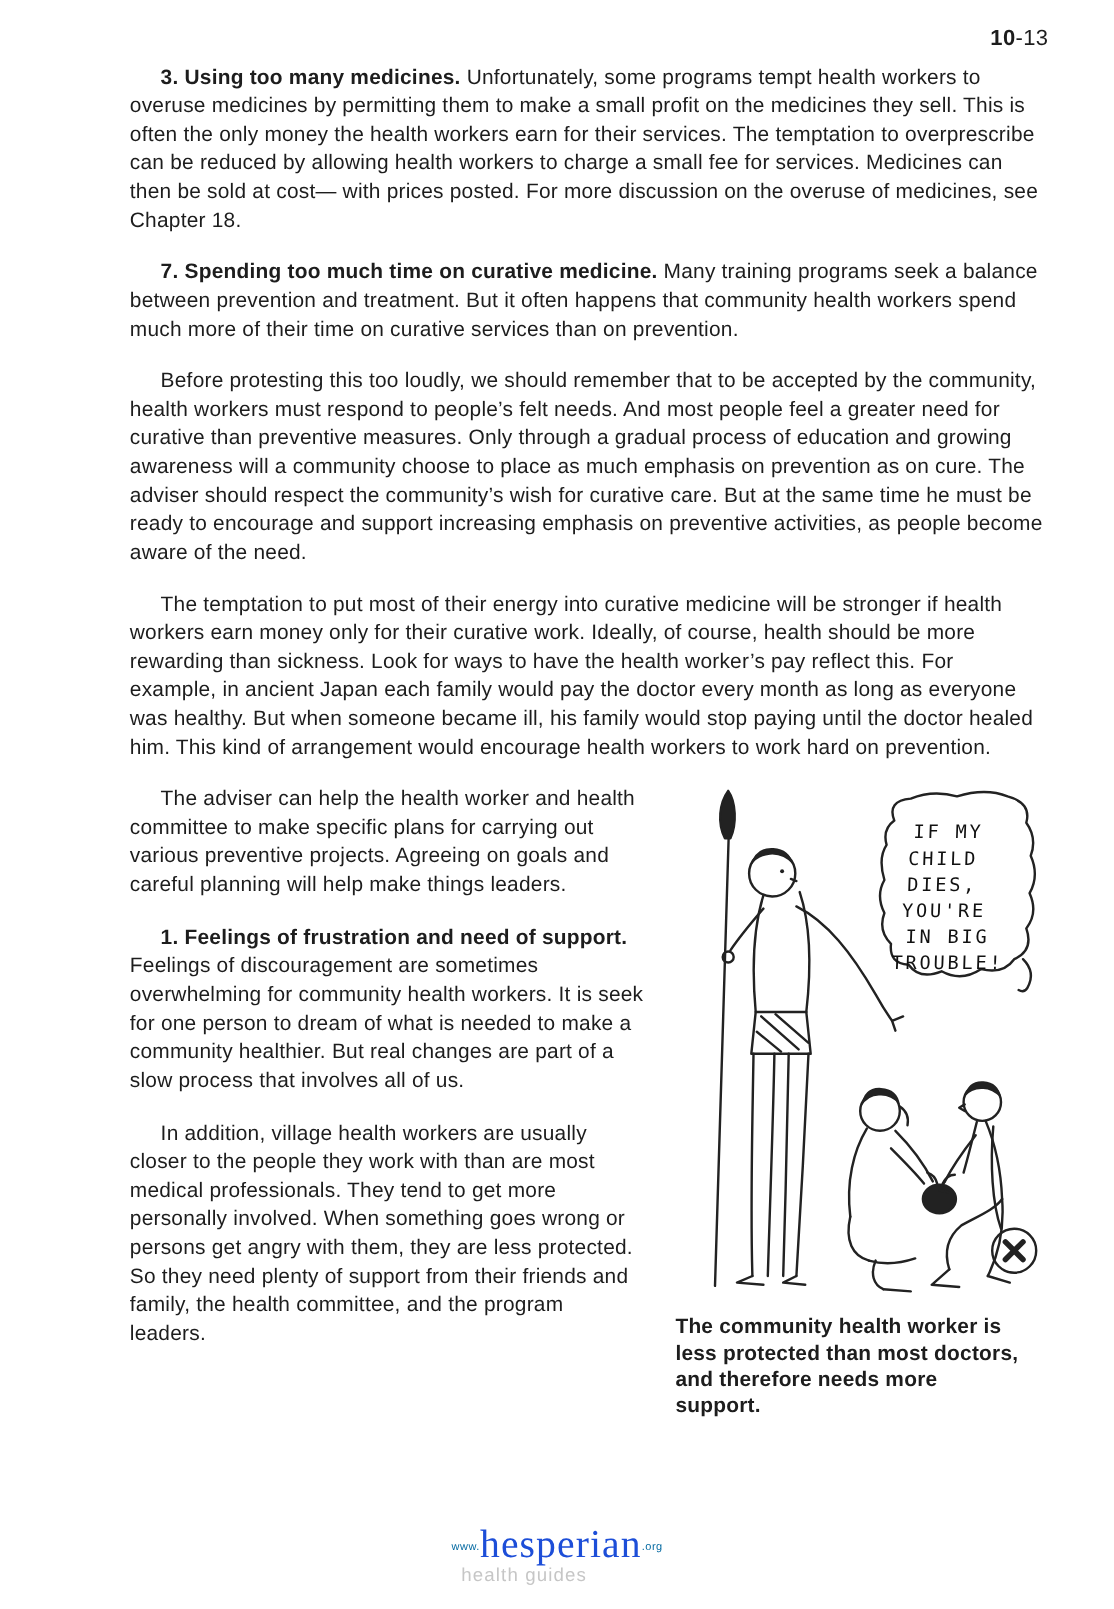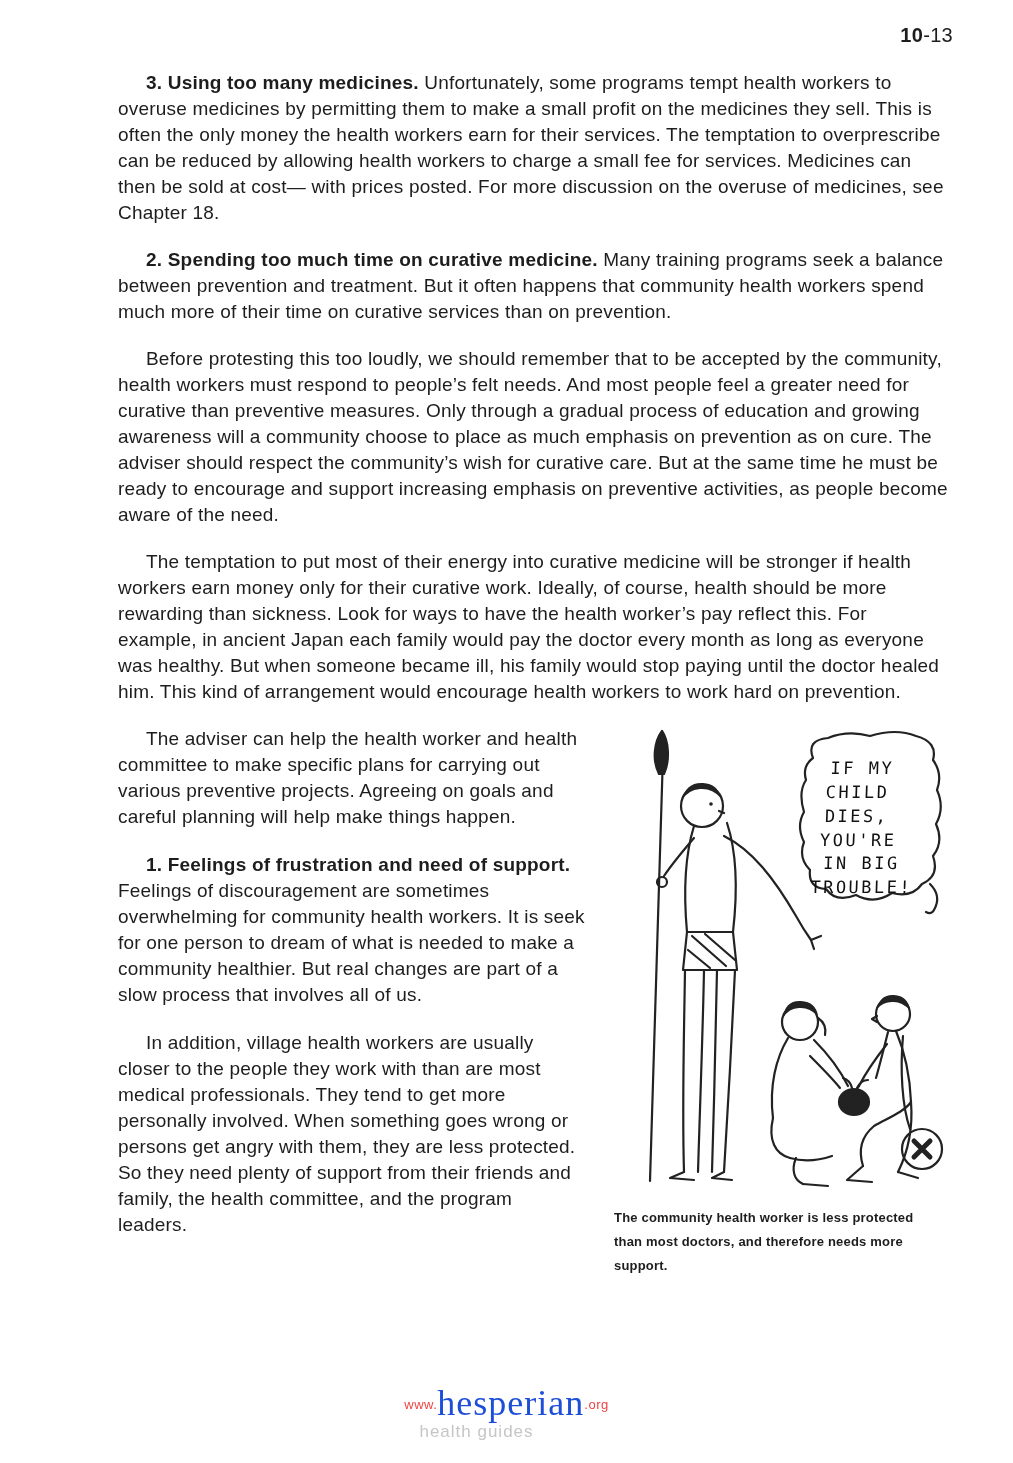--- a/index.html
+++ b/index.html
@@ -11,45 +11,45 @@
     font-family:"Liberation Sans", sans-serif;
     color:#1d1d1d;
     overflow:hidden;
   }
   .page-number {
     position:absolute; top:24px; right:60px;
     font-size:20px; letter-spacing:.3px;
   }
   .page-number .pn-bold { font-weight:bold; }
   .content {
-    position:absolute; top:70px; left:118px; width:832px;
+    position:absolute; top:58px; left:118px; width:832px;
   }
   p.body-par {
     font-size:19px; line-height:26px; letter-spacing:.2px;
     margin:0 0 21px 0; text-indent:28px; text-align:left;
   }
   .lead { font-weight:bold; }
   .columns {
     display:flex; align-items:flex-start; margin-top:4px;
   }
   .col-left { width:468px; }
   .col-left p.body-par { margin-bottom:22px; }
   .col-right { width:350px; margin-left:14px; }
   .figure-wrap { padding-left:0; }
   .caption {
-    font-size:13px; line-height:24px; font-weight:bold;
+    font-size:19px; line-height:24px; font-weight:bold;
     color:#1d1d1d; width:320px; margin:6px 0 0 14px; letter-spacing:.2px;
   }
   .footer {
     position:absolute; left:0; right:0; top:1382px;
     text-align:center; user-select:none;
   }
   .footer .brand-line { white-space:nowrap; }
   .footer .url-small {
-    font-size:13px; color:#ef4444; vertical-align:6px; letter-spacing:.5px;
+    font-size:10px; color:#0369a1; vertical-align:6px; letter-spacing:.5px;
   }
   .footer .brand {
     font-family:"Liberation Serif", serif;
     font-size:36px; color:#1d4ed8; letter-spacing:1px;
   }
   .footer .tagline {
     font-size:17px; color:#c6c6c6; letter-spacing:1px;
     margin-top:-2px; transform:translateX(-30px);
   }
   svg text { font-family:"DejaVu Sans Mono", monospace; }
@@ -60,29 +60,29 @@
 <div class="page">
 
   <div class="page-number">
     <span class="pn-bold">10</span><span>-13</span>
   </div>
 
   <div class="content">
 
     <p class="body-par"><span class="lead">3. Using too many medicines.</span><span> Unfortunately, some programs tempt health workers to overuse medicines by permitting them to make a small profit on the medicines they sell. This is often the only money the health workers earn for their services. The temptation to overprescribe can be reduced by allowing health workers to charge a small fee for services. Medicines can then be sold at cost— with prices posted. For more discussion on the overuse of medicines, see Chapter 18.</span></p>
 
-    <p class="body-par"><span class="lead">2. Spending too much time on curative medicine.</span><span> Many training programs seek a balance between prevention and treatment. But it often happens that community health workers spend much more of their time on curative services than on prevention.</span></p>
+    <p class="body-par"><span class="lead">7. Spending too much time on curative medicine.</span><span> Many training programs seek a balance between prevention and treatment. But it often happens that community health workers spend much more of their time on curative services than on prevention.</span></p>
 
     <p class="body-par">Before protesting this too loudly, we should remember that to be accepted by the community, health workers must respond to people’s felt needs. And most people feel a greater need for curative than preventive measures. Only through a gradual process of education and growing awareness will a community choose to place as much emphasis on prevention as on cure. The adviser should respect the community’s wish for curative care. But at the same time he must be ready to encourage and support increasing emphasis on preventive activities, as people become aware of the need.</p>
 
     <p class="body-par">The temptation to put most of their energy into curative medicine will be stronger if health workers earn money only for their curative work. Ideally, of course, health should be more rewarding than sickness. Look for ways to have the health worker’s pay reflect this. For example, in ancient Japan each family would pay the doctor every month as long as everyone was healthy. But when someone became ill, his family would stop paying until the doctor healed him. This kind of arrangement would encourage health workers to work hard on prevention.</p>
 
     <div class="columns">
       <div class="col-left">
-        <p class="body-par">The adviser can help the health worker and health committee to make specific plans for carrying out various preventive projects. Agreeing on goals and careful planning will help make things happen.</p>
+        <p class="body-par">The adviser can help the health worker and health committee to make specific plans for carrying out various preventive projects. Agreeing on goals and careful planning will help make things leaders.</p>
         <p class="body-par"><span class="lead">1. Feelings of frustration and need of support.</span><span> Feelings of discouragement are sometimes overwhelming for community health workers. It is seek for one person to dream of what is needed to make a community healthier. But real changes are part of a slow process that involves all of us.</span></p>
         <p class="body-par">In addition, village health workers are usually closer to the people they work with than are most medical professionals. They tend to get more personally involved. When something goes wrong or persons get angry with them, they are less protected. So they need plenty of support from their friends and family, the health committee, and the program leaders.</p>
       </div>
 
       <div class="col-right">
         <div class="figure-wrap">
           <svg viewBox="0 0 345 470" width="345" height="470" aria-hidden="true">
             <g fill="none" stroke="#222" stroke-width="2.2" stroke-linecap="round" stroke-linejoin="round">
 
               <g>

